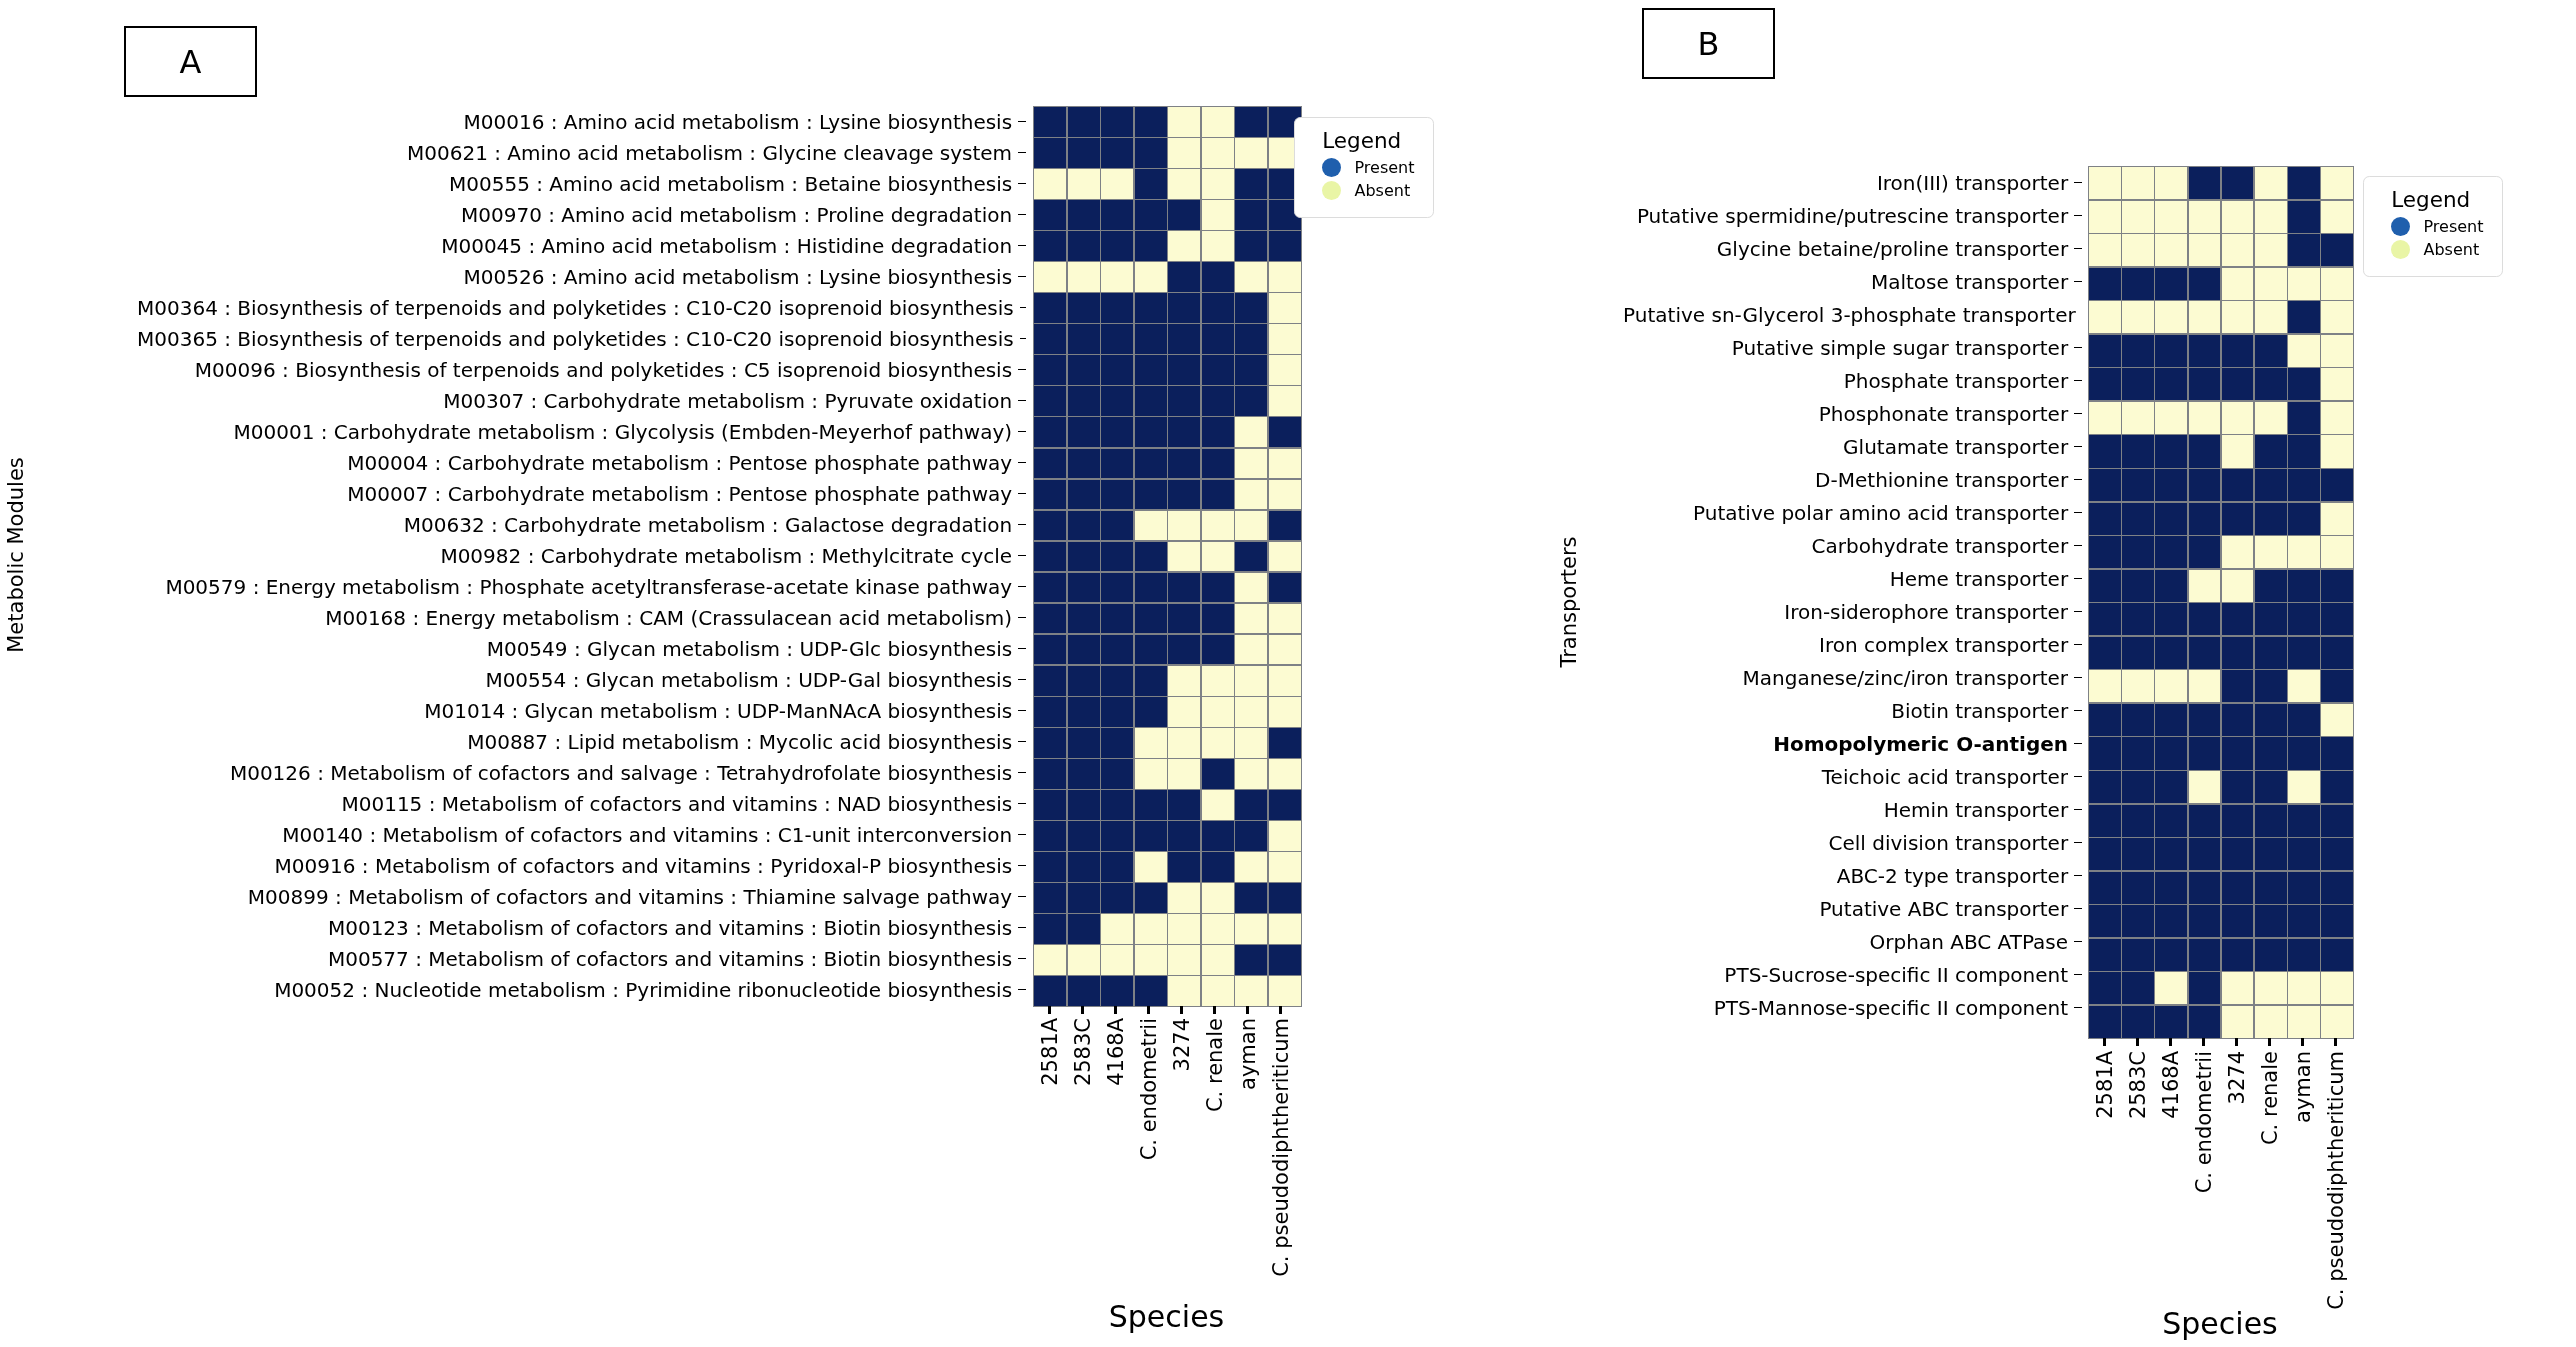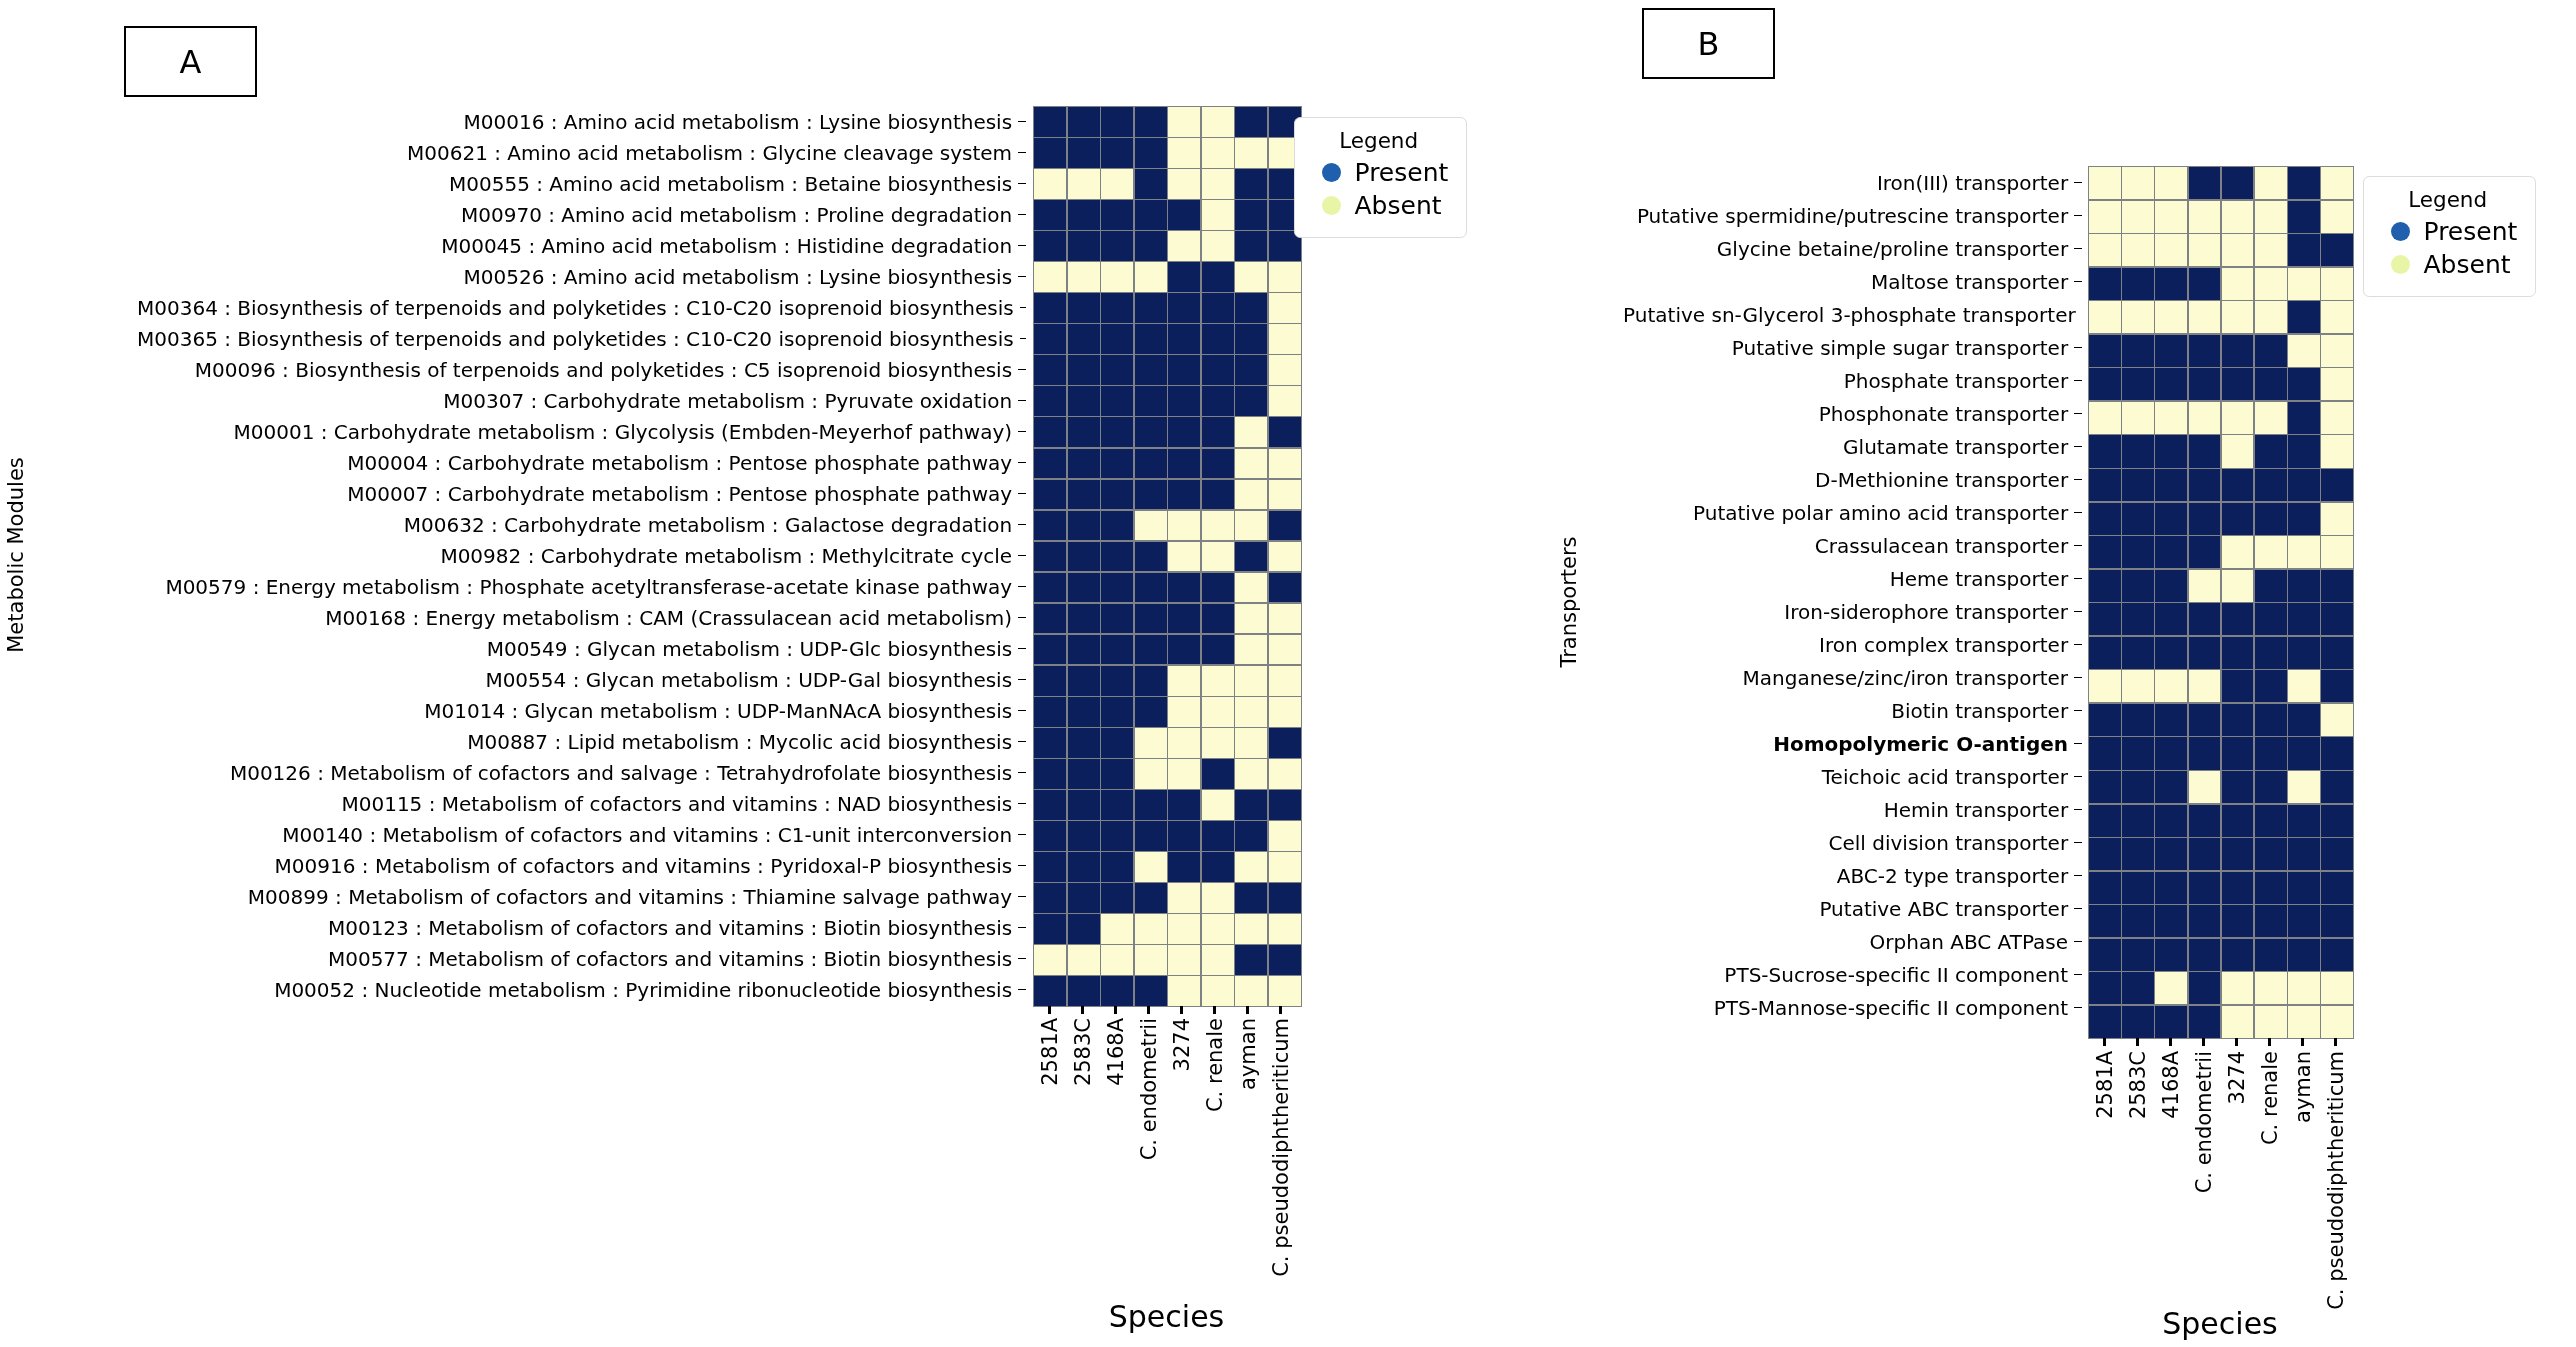--- a/index.html
+++ b/index.html
@@ -122,21 +122,21 @@
     align-items: center;
     gap: 14px;
     margin: 4.2px 0;
   }
   .legend-dot {
     width: 19px; height: 19px;
     border-radius: 50%;
     flex: 0 0 auto;
     margin-left: 12.5px;
   }
-  .legend-text { font-size: 25px; color: #000; white-space: nowrap; }
+  .legend-text { font-size: 16px; color: #000; white-space: nowrap; }
 </style>
 </head>
 <body>
 
 <div class="panel-tag" id="panel-tag-a">
   <span>A</span>
 </div>
 
 <div class="panel-tag" id="panel-tag-b">
   <span>B</span>
@@ -571,21 +571,21 @@
       <div class="row-label" style="height: 33px;">
         <span>Glutamate transporter</span>
       </div>
       <div class="row-label" style="height: 33px;">
         <span>D-Methionine transporter</span>
       </div>
       <div class="row-label" style="height: 33px;">
         <span>Putative polar amino acid transporter</span>
       </div>
       <div class="row-label" style="height: 33px;">
-        <span>Crassulacean transporter</span>
+        <span>Carbohydrate transporter</span>
       </div>
       <div class="row-label" style="height: 33px;">
         <span>Heme transporter</span>
       </div>
       <div class="row-label" style="height: 33px;">
         <span>Iron-siderophore transporter</span>
       </div>
       <div class="row-label" style="height: 33px;">
         <span>Iron complex transporter</span>
       </div>

